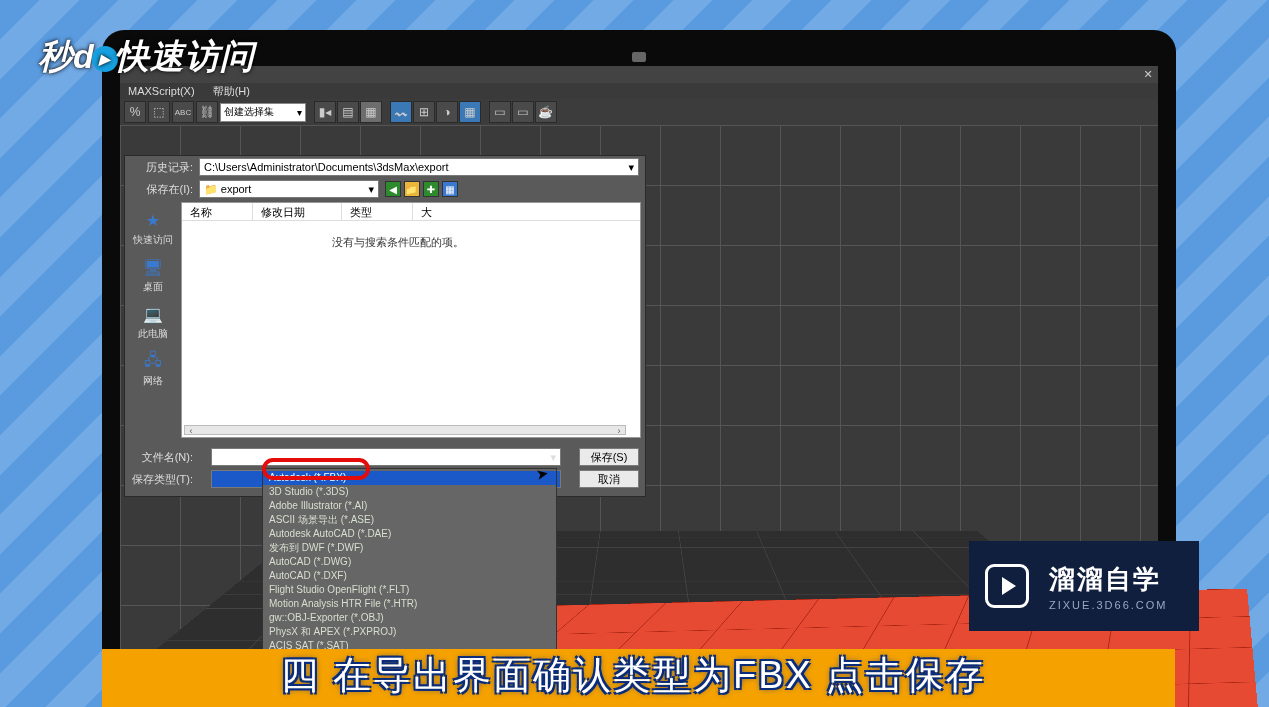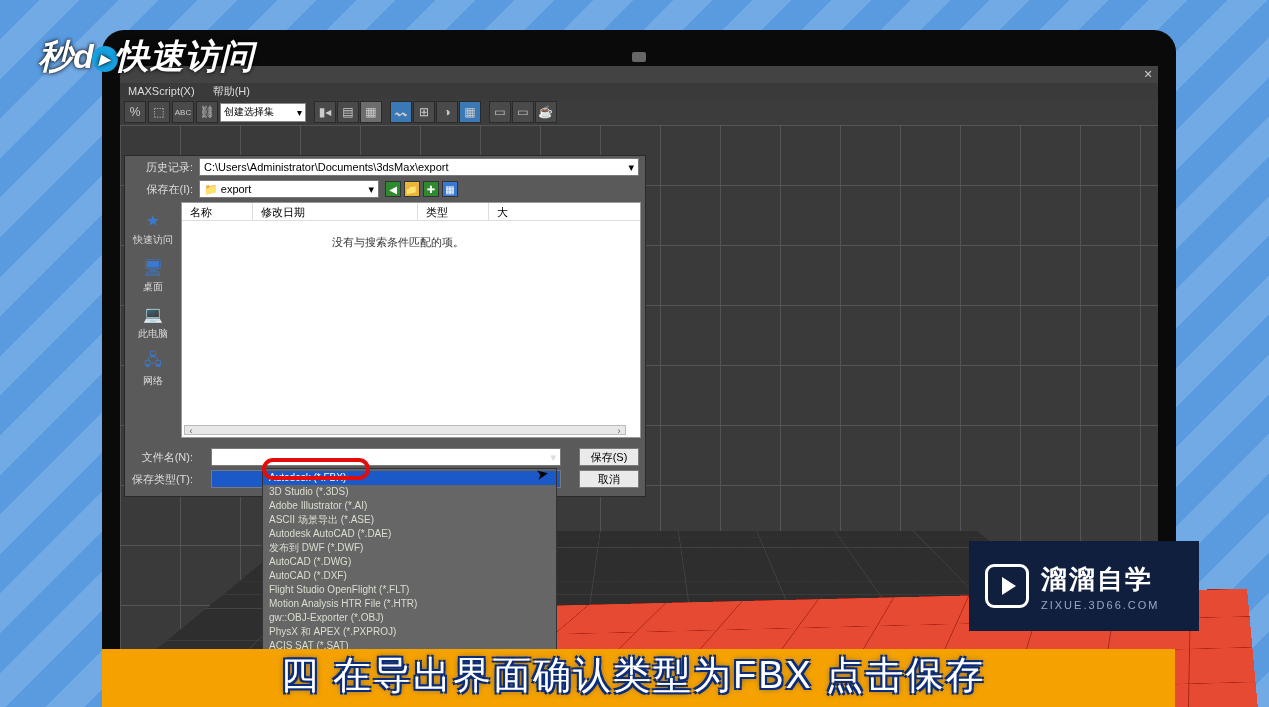--- a/index.html
+++ b/index.html
@@ -59,21 +59,21 @@
 
 .ddpanel{position:absolute;left:142px;top:343px;width:295px;background:#666;color:#d8dfcf;font:10px/14px "Courier New",monospace;padding:2px 0;border:1px solid #333;z-index:20}
 .dditem{padding:0 6px;white-space:nowrap}
 .dditem.sel{background:#1a59c7;color:#fff}
 .circ{position:absolute;border:4px solid #e40b0b;border-radius:28px;width:108px;height:22px;left:142px;top:333px;z-index:30;pointer-events:none}
 .cursor{position:absolute;left:416px;top:340px;z-index:25;font-size:15px;color:#000;transform:rotate(-10deg);pointer-events:none}
 
 .logo-left{position:absolute;left:38px;top:34px;color:#fff;font-size:34px;font-weight:700;letter-spacing:1px;text-shadow:0 0 4px #000,0 0 1px #000;font-style:italic;z-index:40}
 .logo-left .d{color:#fff}
 .logo-left .play{display:inline-flex;align-items:center;justify-content:center;width:26px;height:26px;background:#16a0e0;border-radius:50%;vertical-align:middle;margin:0 -3px;font-size:14px}
-.logo-right{position:absolute;right:70px;bottom:76px;width:230px;height:90px;background:#111f3f;display:flex;align-items:center;gap:12px;padding:0 16px;z-index:40}
+.logo-right{position:absolute;right:70px;bottom:76px;width:230px;height:90px;background:#111f3f;display:flex;align-items:center;gap:20px;padding:0 16px;z-index:40}
 .logo-right .p{width:44px;height:44px;border:3px solid #fff;border-radius:9px;display:flex;align-items:center;justify-content:center}
 .logo-right .p::after{content:"";border-left:14px solid #fff;border-top:9px solid transparent;border-bottom:9px solid transparent;margin-left:4px}
 .logo-right .txt{color:#fff;display:flex;flex-direction:column;gap:2px}
 .logo-right .cn{font-size:26px;font-weight:600;letter-spacing:2px}
 .logo-right .en{font-size:11px;letter-spacing:2px;color:#9aa8c4}
 .footbar{position:absolute;left:102px;right:94px;bottom:0;height:58px;background:#f5a200;z-index:35}
 .caption{position:absolute;left:0;right:3px;bottom:6px;text-align:center;font-size:38px;color:#fff;font-weight:500;letter-spacing:2px;text-shadow:0 0 6px #0b2d7a,2px 2px 0 #0b2d7a,-2px -2px 0 #0b2d7a,2px -2px 0 #0b2d7a,-2px 2px 0 #0b2d7a;z-index:38}
 </style>
 </head>
 <body>
@@ -168,21 +168,21 @@
               <span>此电脑</span>
             </div>
           <div class="sitem">
               <div class="sico" style="color:#3a79d0">🖧</div>
               <span>网络</span>
             </div>
         </div>
         <div class="listing">
           <div class="lhead">
             <span>名称</span>
-            <span style="padding-right:112px">修改日期</span>
+            <span style="padding-right:36px">修改日期</span>
             <span>类型</span>
             <span style="border:none;padding-right:4px">大</span>
           </div>
           <div class="lempty">没有与搜索条件匹配的项。</div>
           <div class="lscroll">
               <span>‹</span>
               <span>›</span>
             </div>
         </div>
       </div>

